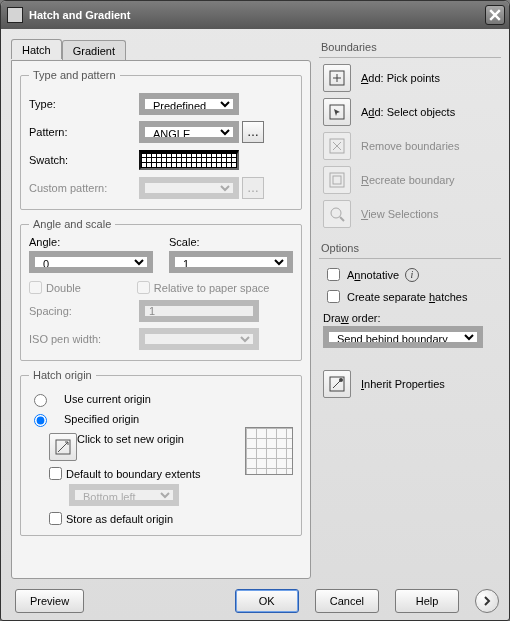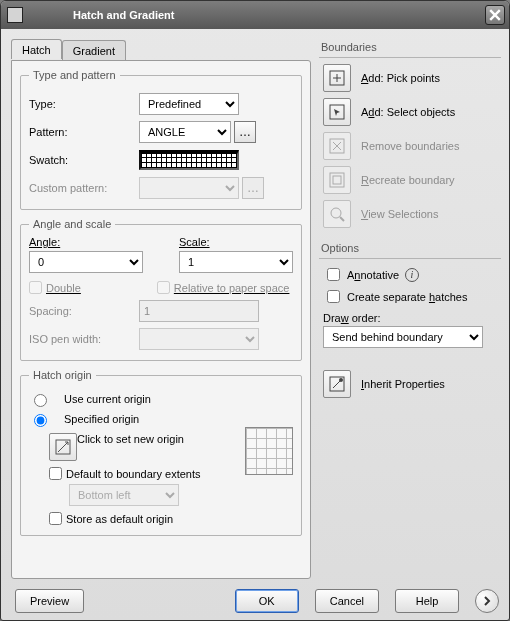--- a/index.html
+++ b/index.html
@@ -29,21 +29,21 @@
     padding: 0 4px 0 6px;
   }
   .appicon {
     width: 16px; height: 16px;
     background: #d4d4d4;
     border: 1px solid #222;
     margin-right: 6px;
     display:flex; align-items:center; justify-content:center;
     font-size:8px; color:#333;
   }
-  .titletext { flex: 1; margin-left: 44px; }
+  .titletext { flex: 1; }
   .closebtn {
     width: 20px; height: 20px;
     background: linear-gradient(#aaa,#777);
     border: 1px solid #222;
     border-radius: 3px;
     display:flex; align-items:center; justify-content:center;
     cursor: pointer;
   }
   .closebtn svg { width:12px; height:12px; }
   .client {
@@ -86,21 +86,21 @@
   }
   .row {
     display:flex; align-items:center;
     margin-top: 6px;
     min-height: 22px;
   }
   .lbl { width: 110px; color:#000; }
   .lbl.dis { color:#8b8b8b; }
   select, input.tb, .swatch {
     height: 22px;
-    border: 1px solid #a3a3a3;
+    border: 6px solid #a3a3a3;
     background: #fff;
     font: inherit;
     padding: 0 4px;
   }
   select { height:22px; }
   select.dis, input.dis {
     background: #eee; border-color:#b8b8b8; color:#8b8b8b;
   }
   .smallbtn {
     width: 22px; height:22px;
@@ -116,21 +116,21 @@
     width: 100px; padding:1px;
     background-image:
       repeating-linear-gradient(90deg,#000 0 1px, transparent 1px 5px),
       repeating-linear-gradient(0deg,#000 0 1px, transparent 1px 5px);
     background-color:#fff;
     border: 2px inset #666;
     border-top: 4px solid #000;
     height: 20px;
   }
 
-  .ascol { display:flex; gap:36px;text-decoration:underline; }
+  .ascol { display:flex; gap:16px; }
   .ascol .col { flex:1; }
   .chk { display:flex; align-items:flex-end; gap:4px; }
   .chk input { margin:0; }
   .chk.dis { color:#8b8b8b; }
   .radio { display:flex; align-items:center; gap:14px; margin-top:4px;}
   .sub { margin-left: 20px; margin-top:6px; }
 
   .iconbtn {
     width:28px; height:28px;
     border:1px solid #888;
@@ -225,21 +225,21 @@
         <fieldset>
           <legend>Type and pattern</legend>
           <div class="row">
             <span class="lbl">Type:</span>
             <select style="width:100px">
               <option>Predefined</option>
             </select>
           </div>
           <div class="row">
             <span class="lbl">Pattern:</span>
-            <select style="width:92px">
+            <select style="width:100px">
               <option>ANGLE</option>
             </select>
             <div class="smallbtn">
               <span>…</span>
             </div>
           </div>
           <div class="row">
             <span class="lbl">Swatch:</span>
             <div class="swatch"></div>
           </div>

